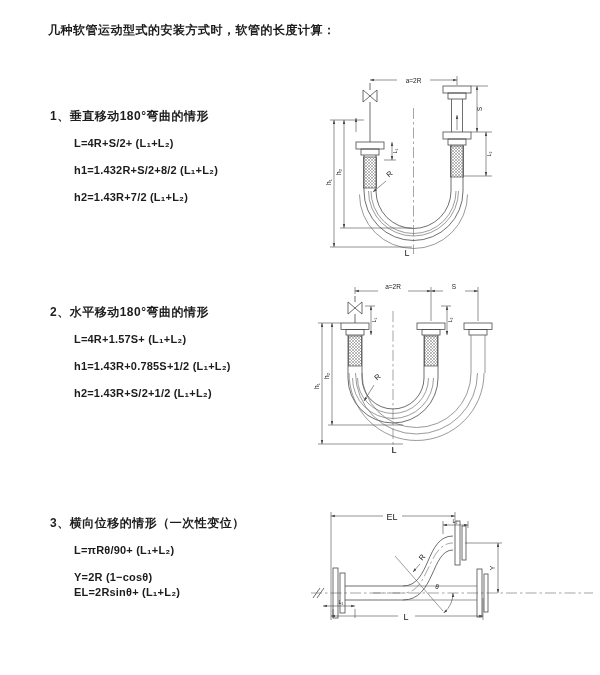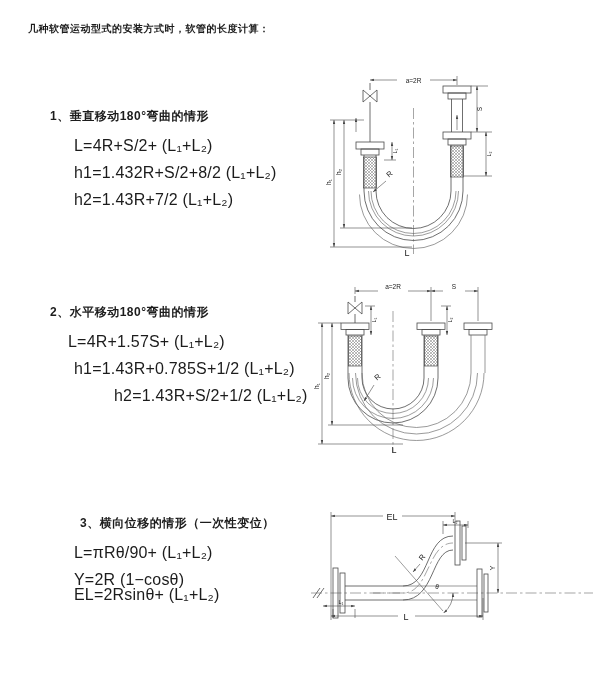--- a/index.html
+++ b/index.html
@@ -1,22 +1,22 @@
 <!DOCTYPE html>
 <html><head>
 <meta charset="utf-8">
 <style>
   html,body{margin:0;padding:0;}
   body{
     width:600px;height:675px;background:#ffffff;position:relative;overflow:hidden;
     font-family:"Liberation Sans","DejaVu Sans",sans-serif;color:#1c1c1c;
   }
-  .page-title{position:absolute;left:28px;top:22px;font-size:10px;font-weight:700;letter-spacing:.5px;}
+  .page-title{position:absolute;left:48px;top:22px;font-size:12px;font-weight:700;letter-spacing:.5px;}
   .sec-heading{position:absolute;font-size:12px;font-weight:700;letter-spacing:.5px;}
-  .formula{position:absolute;font-size:16px;font-weight:400;letter-spacing:.2px;}
+  .formula{position:absolute;font-size:11px;font-weight:700;letter-spacing:.2px;}
   .diag{position:absolute;}
   
   .ln{stroke:#4a4a4a;stroke-width:.8;fill:none;}
   .lnthin{stroke:#5a5a5a;stroke-width:.6;fill:none;}
   .dim{stroke:#4a4a4a;stroke-width:.6;fill:none;}
   .cl{stroke:#6a6a6a;stroke-width:.6;fill:none;stroke-dasharray:11 3 2.5 3;}
   .hv{stroke:#6f6f6f;stroke-width:.7;fill:none;}
   text{fill:#222;}
   .dm{font-size:6.5px;}
   .dmsmall{font-size:5.4px;}
@@ -26,25 +26,25 @@
 <body>
 
 <div class="page-title">几种软管运动型式的安装方式时，软管的长度计算：</div>
 
 <div class="sec-heading" style="left:50px;top:108px;">1、垂直移动180°弯曲的情形</div>
 <div class="formula" style="left:74px;top:137px;">L=4R+S/2+ (L₁+L₂)</div>
 <div class="formula" style="left:74px;top:164px;">h1=1.432R+S/2+8/2 (L₁+L₂)</div>
 <div class="formula" style="left:74px;top:191px;">h2=1.43R+7/2 (L₁+L₂)</div>
 
 <div class="sec-heading" style="left:50px;top:304px;">2、水平移动180°弯曲的情形</div>
-<div class="formula" style="left:68px;top:333px;text-align:center;">L=4R+1.57S+ (L₁+L₂)</div>
+<div class="formula" style="left:74px;top:333px;text-align:center;">L=4R+1.57S+ (L₁+L₂)</div>
 <div class="formula" style="left:74px;top:360px;text-align:center;">h1=1.43R+0.785S+1/2 (L₁+L₂)</div>
-<div class="formula" style="left:74px;top:387px;margin-left:40px;">h2=1.43R+S/2+1/2 (L₁+L₂)</div>
-
-<div class="sec-heading" style="left:50px;top:515px;margin-left:30px;">3、横向位移的情形（一次性变位）</div>
+<div class="formula" style="left:74px;top:387px;">h2=1.43R+S/2+1/2 (L₁+L₂)</div>
+
+<div class="sec-heading" style="left:50px;top:515px;">3、横向位移的情形（一次性变位）</div>
 <div class="formula" style="left:74px;top:544px;">L=πRθ/90+ (L₁+L₂)</div>
 <div class="formula" style="left:74px;top:571px;">Y=2R (1−cosθ)</div>
 <div class="formula" style="left:74px;top:586px;">EL=2Rsinθ+ (L₁+L₂)</div>
 
 <svg class="diag" style="left:312px;top:70px;" width="280" height="192" viewBox="0 0 280 192">
   <defs>
     <marker id="a1" markerWidth="7" markerHeight="5" refX="6.5" refY="2" orient="auto-start-reverse">
       <path d="M0,0 L6.5,2 L0,4 Z" fill="#444"></path>
     </marker>
     <pattern id="braid1" patternUnits="userSpaceOnUse" width="3" height="3">

